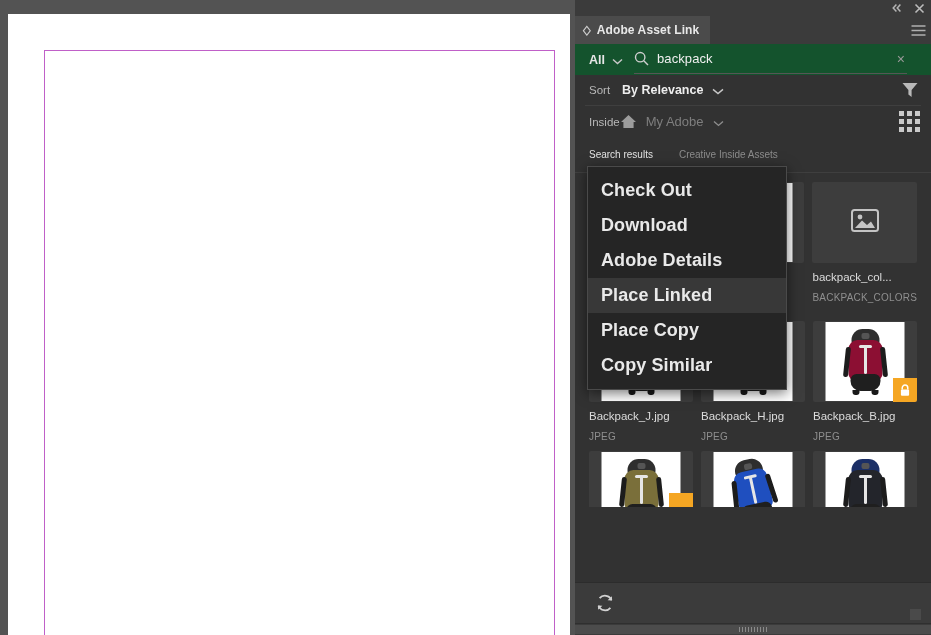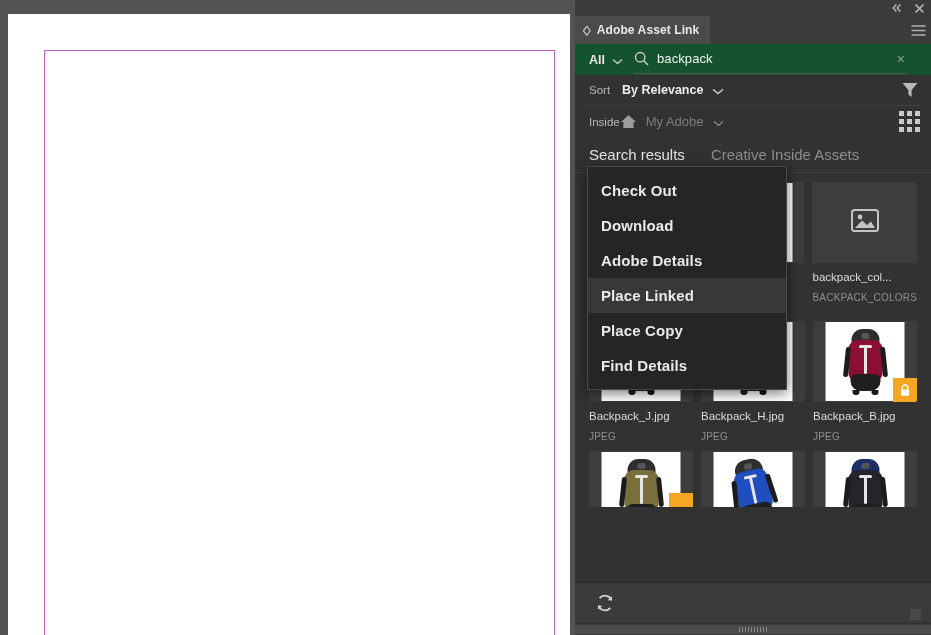--- a/index.html
+++ b/index.html
@@ -286,21 +286,21 @@
     position: relative;
     display: flex;
     align-items: center;
     height: 35px;
     padding: 0 14px;
     background: #323232;
     flex: none;
     gap: 26px;
   }
   .result-tab {
-    font-size: 15px;
+    font-size: 10px;
     cursor: pointer;
     white-space: nowrap;
     text-align: right;
   }
   .result-tab.active { color: #e3e3e3; }
   .result-tab.inactive { color: #8c8c8c; }
   #results-underline {
     position: absolute;
     left: 14px;
     bottom: 0;
@@ -557,21 +557,21 @@
     box-shadow: 0 3px 12px rgba(0,0,0,0.55);
     z-index: 50;
     padding: 6px 0 6px 0;
   }
   .menu-item {
     height: 35px;
     display: flex;
     align-items: center;
     padding-left: 13px;
     color: #e9e9e9;
-    font-size: 15px;
+    font-size: 18px;
     font-weight: bold;
     letter-spacing: 0.1px;
     cursor: pointer;
     background: transparent;
   }
   .menu-item.highlighted {
     background: #383838;
   }
 </style>
 </head>
@@ -903,17 +903,17 @@
       </div>
 
     </div>
 
     <div id="context-menu">
       <div class="menu-item">Check Out</div>
       <div class="menu-item">Download</div>
       <div class="menu-item">Adobe Details</div>
       <div class="menu-item highlighted">Place Linked</div>
       <div class="menu-item">Place Copy</div>
-      <div class="menu-item">Find Details</div>
+      <div class="menu-item">Copy Similar</div>
     </div>
 
   </div>
 </div>
 
 </body></html>

